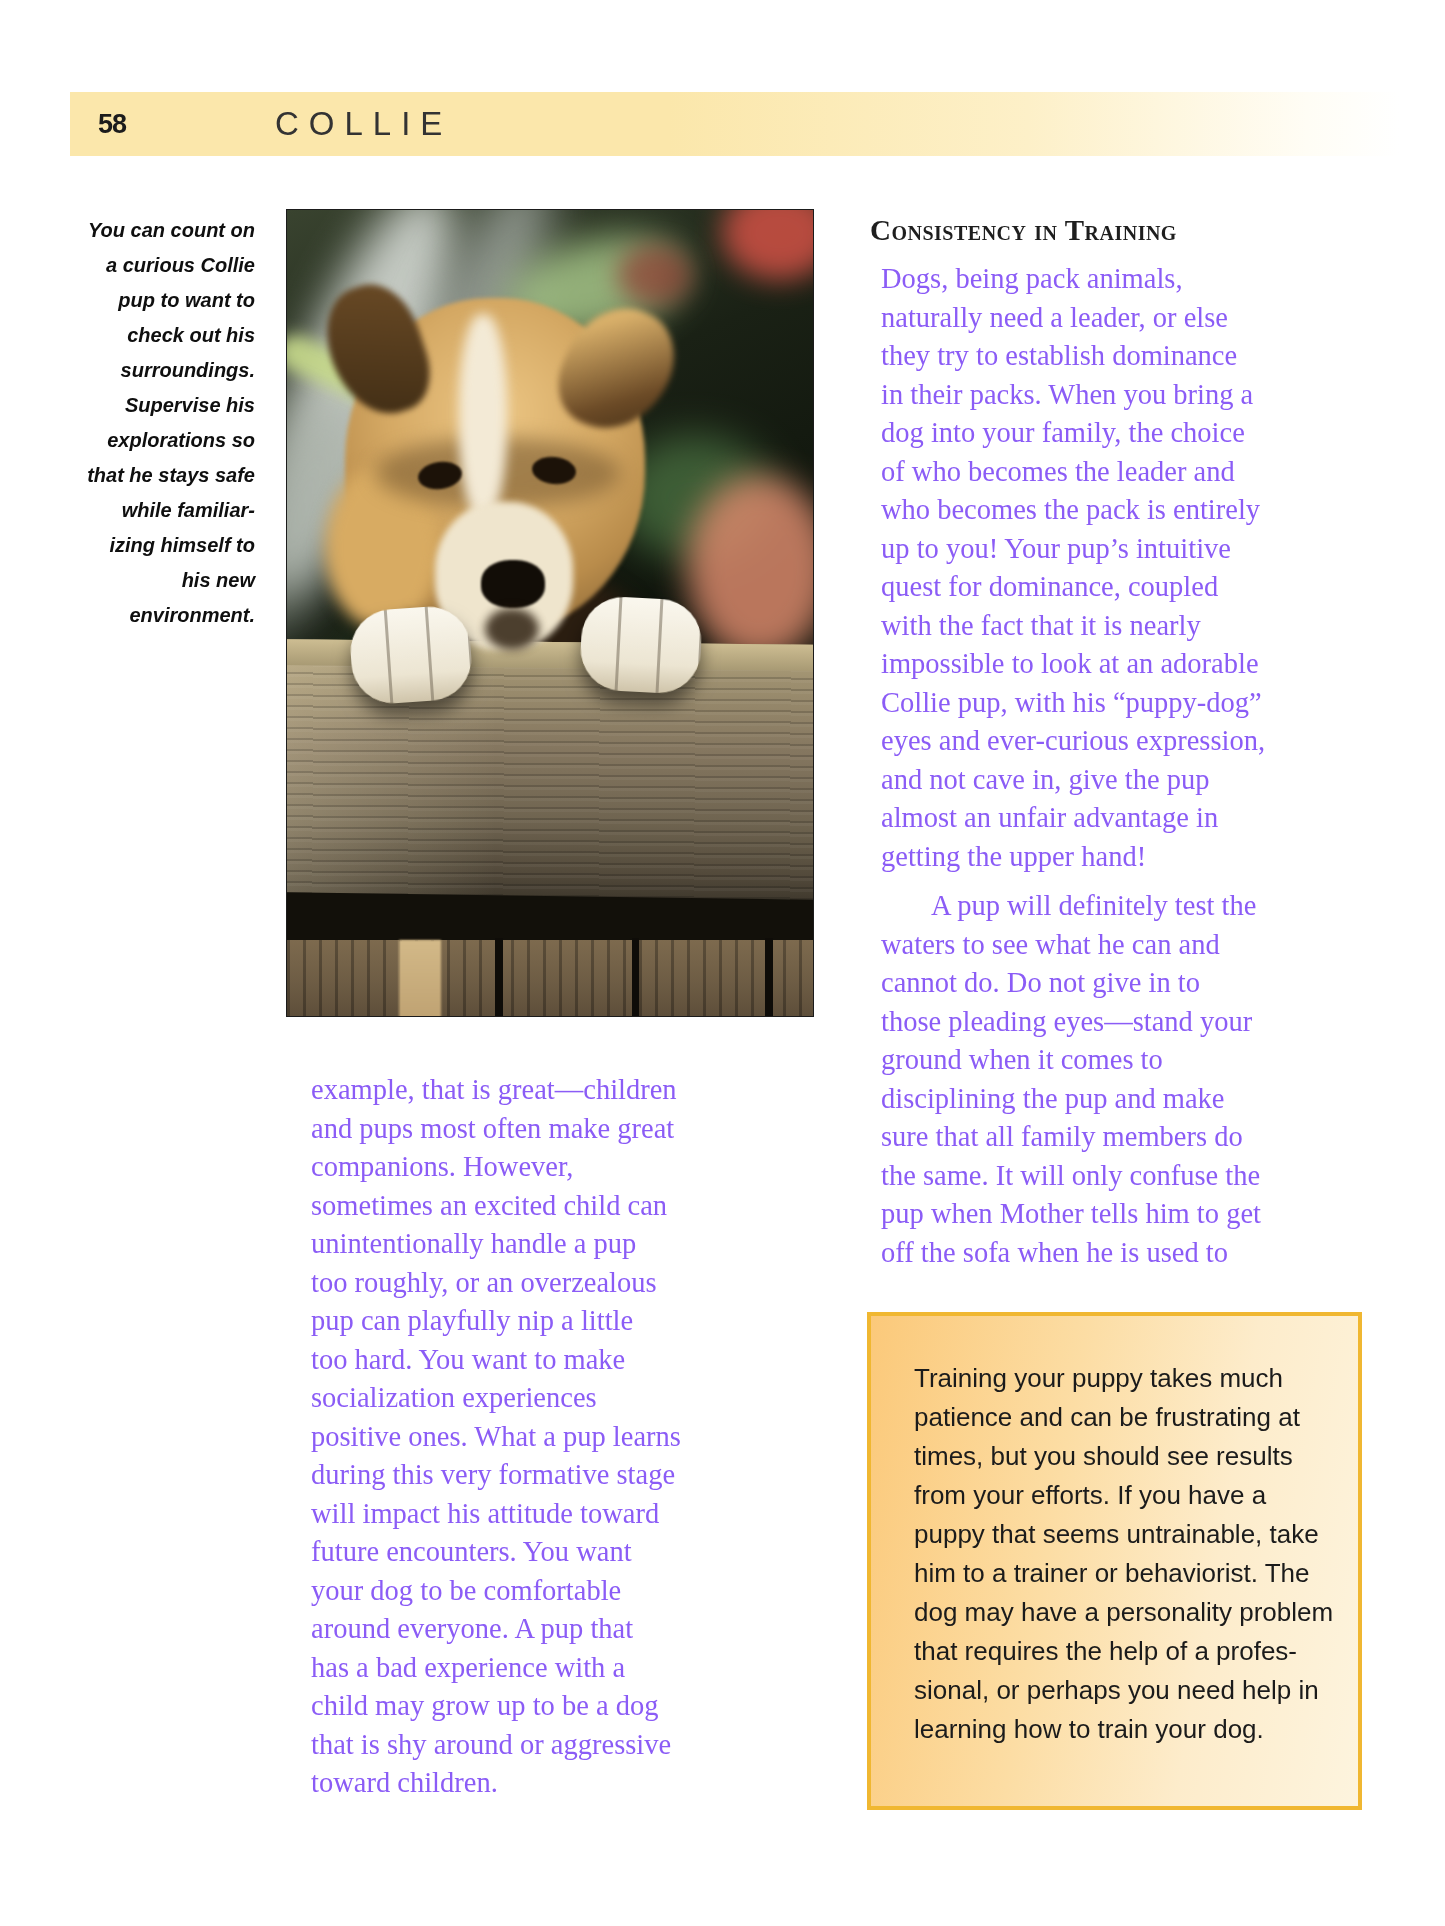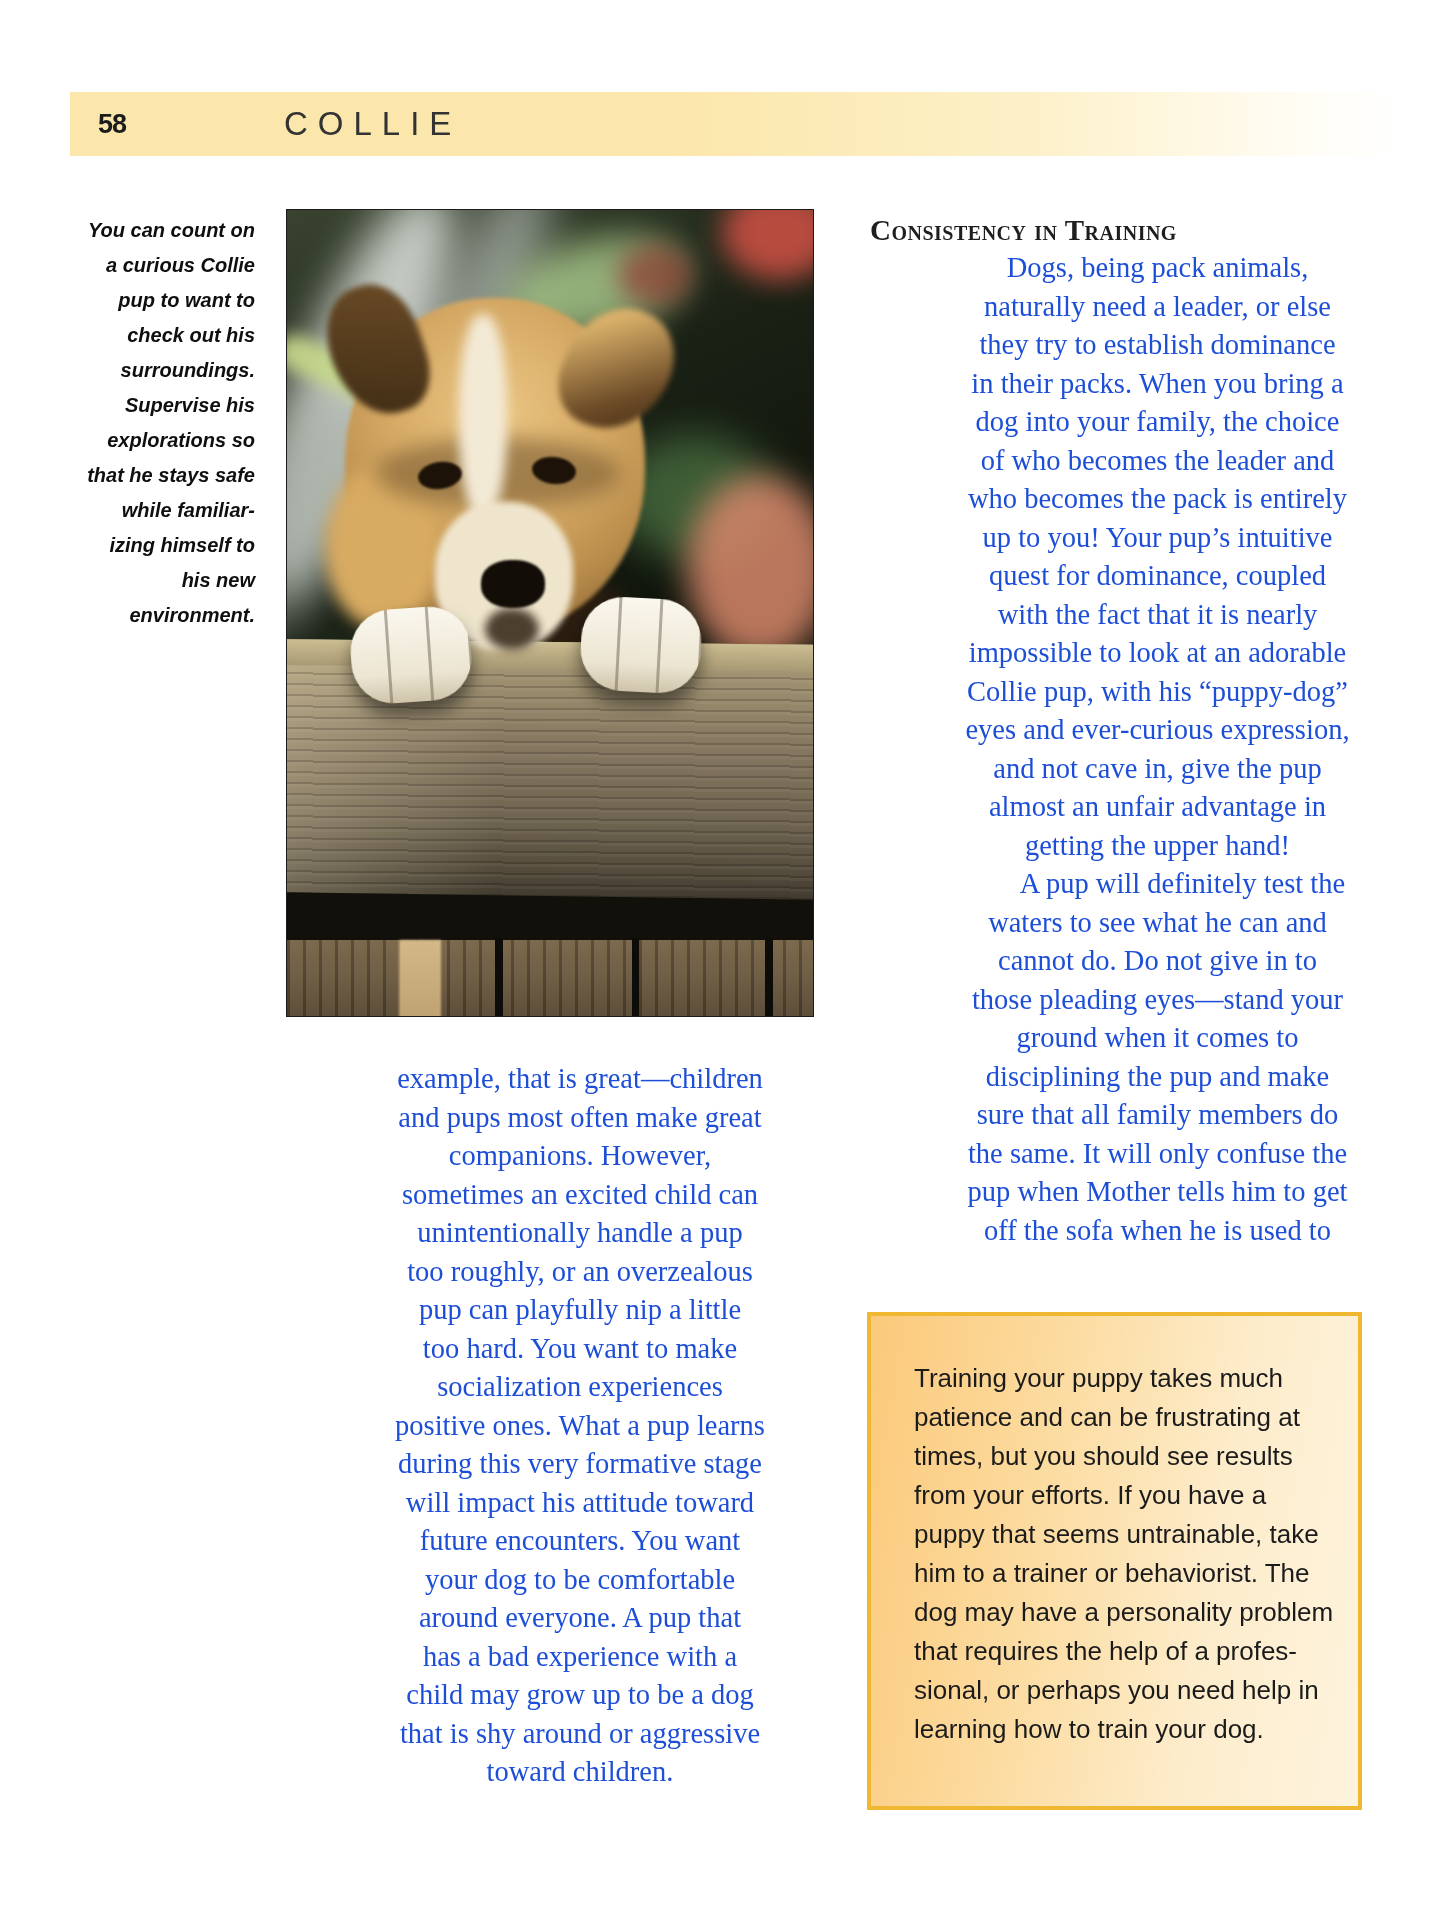--- a/index.html
+++ b/index.html
@@ -16,21 +16,21 @@
     background:linear-gradient(90deg,#fbe7ab 0%,#fbe7ab 45%,#fdf0c8 72%,#fffdf5 93%,#ffffff 100%);
   }
   .page-number {
     position:absolute; left:28px; top:17px;
     font-family:"Liberation Sans","DejaVu Sans",sans-serif;
     font-weight:bold; font-size:27px; color:#1c1c1c; letter-spacing:-1px;
   }
   .page-title {
     position:absolute; left:205px; top:13px;
     font-family:"Liberation Sans","DejaVu Sans",sans-serif;
-    font-weight:400; font-size:33px; letter-spacing:10px; color:#333333;margin-left:9px;
+    font-weight:400; font-size:33px; letter-spacing:10px; color:#333333;
   }
 
   
   .photo-caption {
     position:absolute; left:55px; top:213px; width:200px;
     text-align:right; white-space:pre;
     font-family:"Liberation Sans","DejaVu Sans",sans-serif;
     font-weight:bold; font-size:20px; line-height:35px; color:#0f0f0f;font-style:italic;
   }
 
@@ -104,21 +104,21 @@
   .paw-left  { left:64px;  top:398px; transform:rotate(-4deg); }
   .paw-right { left:294px; top:388px; transform:rotate(3deg); }
 
   
   .right-column { position:absolute; left:870px; top:212px; width:575px; }
   .section-heading {
     margin:0; font-variant:small-caps; font-weight:bold;
     font-size:29px; line-height:37px; letter-spacing:.5px; color:#1e1e1e;
   }
   .body-text {
-    margin:0; white-space:pre; font-size:28.5px; line-height:38.5px; color:#1d4ed8;text-align:center;
+    margin:11px; white-space:pre; font-size:28.5px; line-height:38.5px; color:#8b5cf6;
   }
   .indented { text-indent:50px; }
   .left-column { position:absolute; left:300px; top:1060px; width:560px; }
 
   
   .problem-box {
     position:absolute; left:867px; top:1312px; width:495px; height:498px;
     box-sizing:border-box; border:4px solid #f0b731;
     background:linear-gradient(100deg,#fbc97a 0%,#fcdda4 38%,#fdeccb 68%,#fdf4de 100%);
     padding:40px 26px 0 40px;

